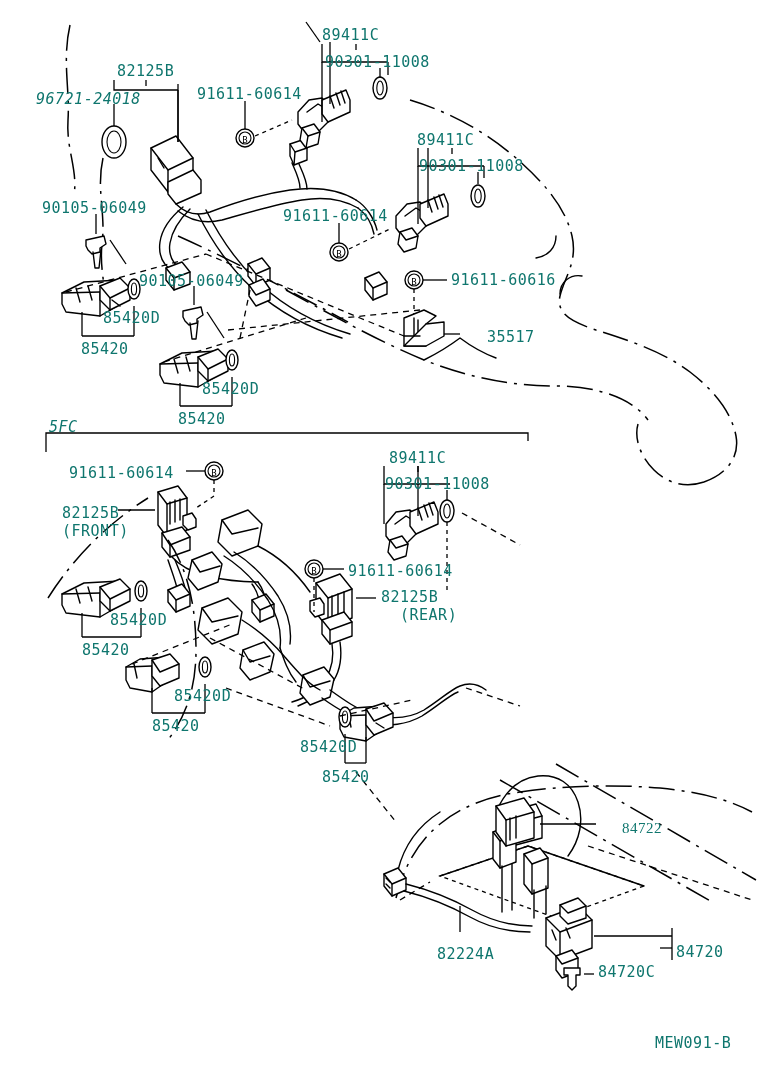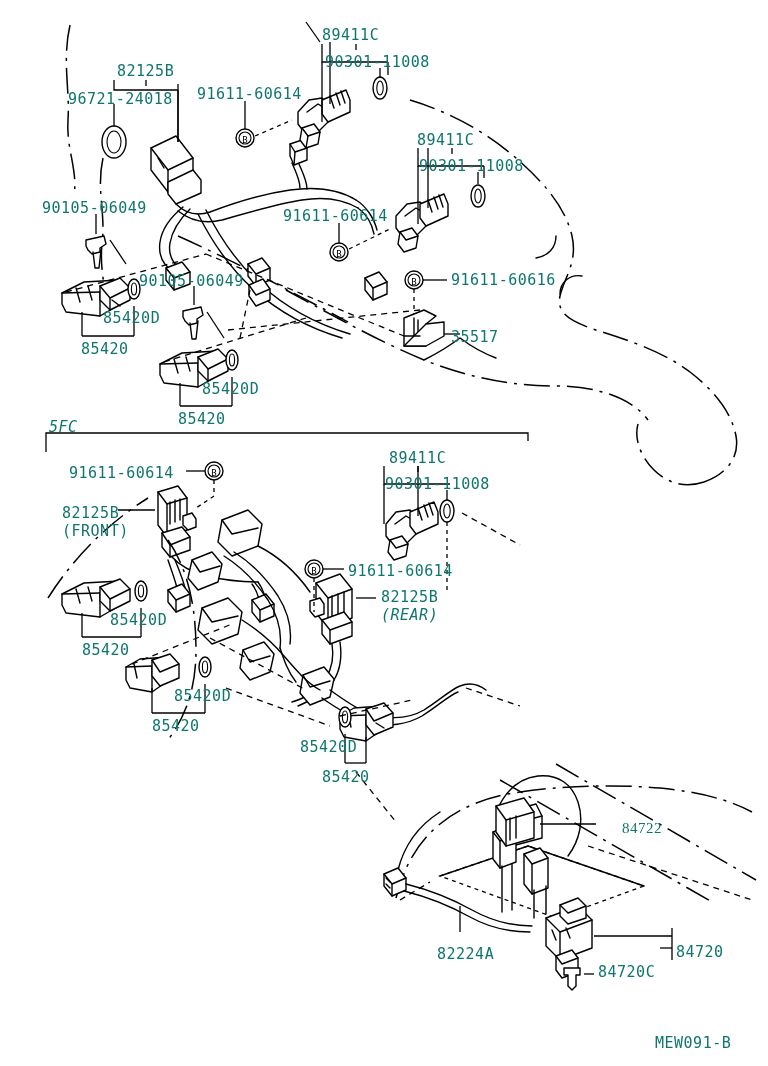--- a/index.html
+++ b/index.html
@@ -456,47 +456,47 @@
       <path class="sf" d="M384 874 L398 868 L406 878 L406 890 L392 896 L384 886 Z"></path>
       <path class="s" d="M384 874 L392 884 L406 878"></path>
       <path class="s" d="M392 884 L392 896"></path>
       <path class="s" d="M386 878 L390 882 M386 884 L390 888"></path>
       <path class="s" d="M406 884 C 430 890 454 900 472 910 C 490 920 510 926 532 926"></path>
       <path class="s" d="M404 891 C 428 897 452 907 470 917 C 488 927 508 932 530 932"></path>
       <line class="ld" x1="460" y1="906" x2="460" y2="932"></line>
     </g>
   </svg>
 
-  <div class="lbl" style="left:68px;top:91px;">96721-24018</div>
+  <div class="lbl" style="left:36px;top:91px;font-style:italic;">96721-24018</div>
   <div class="lbl" style="left:117px;top:63px;">82125B</div>
   <div class="lbl" style="left:197px;top:86px;">91611-60614</div>
   <div class="lbl" style="left:322px;top:27px;">89411C</div>
   <div class="lbl" style="left:325px;top:54px;">90301-11008</div>
   <div class="lbl" style="left:417px;top:132px;">89411C</div>
   <div class="lbl" style="left:419px;top:158px;">90301-11008</div>
   <div class="lbl" style="left:42px;top:200px;">90105-06049</div>
   <div class="lbl" style="left:283px;top:208px;">91611-60614</div>
   <div class="lbl" style="left:451px;top:272px;">91611-60616</div>
-  <div class="lbl" style="left:451px;top:329px;">35517</div>
+  <div class="lbl" style="left:487px;top:329px;">35517</div>
   <div class="lbl" style="left:139px;top:273px;">90105-06049</div>
   <div class="lbl" style="left:103px;top:310px;">85420D</div>
   <div class="lbl" style="left:81px;top:341px;">85420</div>
   <div class="lbl" style="left:202px;top:381px;">85420D</div>
   <div class="lbl" style="left:178px;top:411px;">85420</div>
 
   <div class="lbl" style="left:49px;top:419px;font-style:italic;">5FC</div>
 
   <div class="lbl" style="left:69px;top:465px;">91611-60614</div>
   <div class="lbl" style="left:62px;top:505px;">82125B</div>
   <div class="lbl" style="left:62px;top:523px;">(FRONT)</div>
   <div class="lbl" style="left:389px;top:450px;">89411C</div>
   <div class="lbl" style="left:385px;top:476px;">90301-11008</div>
   <div class="lbl" style="left:348px;top:563px;">91611-60614</div>
   <div class="lbl" style="left:381px;top:589px;">82125B</div>
-  <div class="lbl" style="left:381px;top:607px;font-style:italic;">(REAR)</div>
+  <div class="lbl" style="left:400px;top:607px;">(REAR)</div>
   <div class="lbl" style="left:110px;top:612px;">85420D</div>
   <div class="lbl" style="left:82px;top:642px;">85420</div>
   <div class="lbl" style="left:174px;top:688px;">85420D</div>
   <div class="lbl" style="left:152px;top:718px;">85420</div>
   <div class="lbl" style="left:300px;top:739px;">85420D</div>
   <div class="lbl" style="left:322px;top:769px;">85420</div>
 
   <div class="lbl" style="left:622px;top:820px;font-family:Liberation Serif, serif;">84722</div>
   <div class="lbl" style="left:437px;top:939px;margin-top:7px;">82224A</div>
   <div class="lbl" style="left:676px;top:944px;">84720</div>

